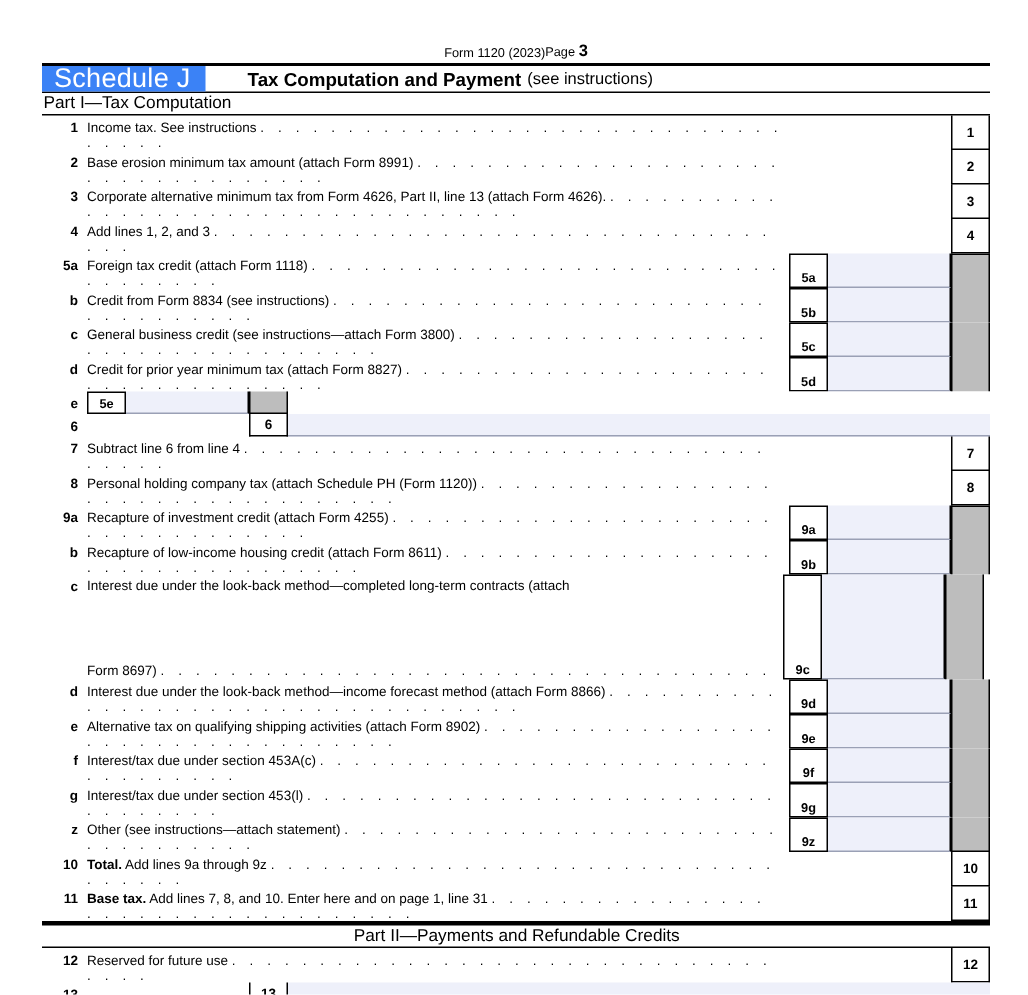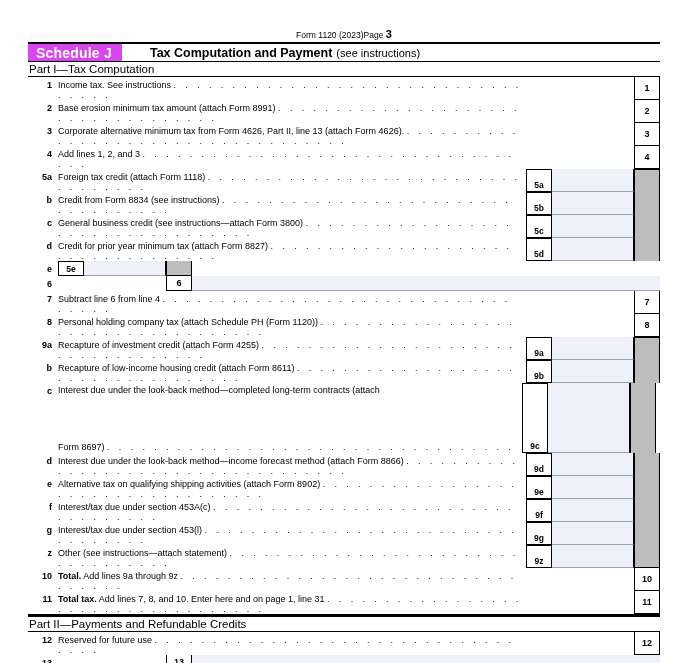--- a/index.html
+++ b/index.html
@@ -35,24 +35,24 @@
 
   
   .sched-bar {
     display: flex;
     align-items: stretch;
     border-top: 2.2px solid #000;
     border-bottom: 1px solid #000;
     height: 17px;
   }
   .sched-tag {
-    background: #d946ef;
+    background: #3b82f6;
     color: #fff;
-    font-size: 14px;
-    font-weight: bold;
+    font-size: 18px;
+    font-weight: normal;
     padding: 0 10px 0 8px;
     display: flex;
     align-items: center;
     letter-spacing: .2px;
   }
   .sched-title {
     flex: 1;
     display: flex;
     align-items: center;
     padding-left: 28px;
@@ -67,21 +67,21 @@
 
   
   .part-bar {
     border-bottom: 1.2px solid #000;
     font-size: 11.5px;
     font-weight: normal;
     height: 14px;
     line-height: 14px;
     padding-left: 1px;
   }
-  .part-bar.second { border-top: 1.2px solid #000; }
+  .part-bar.second { border-top: 1.2px solid #000; text-align: center; }
 
   
   .rows { border-bottom: 2.2px solid #000; }
   .row {
     display: flex;
     align-items: stretch;
     min-height: 15px;
     position: relative;
   }
   .row.tall { min-height: 30px; }
@@ -357,21 +357,21 @@
       </div>
       <div class="row">
         <div class="c-num">10</div>
         <div class="c-desc"><b>Total.</b> Add lines 9a through 9z <span class="leader">. . . . . . . . . . . . . . . . . . . . . . . . . . . . . . . . . . .</span></div>
         <div class="c-gap"></div>
         <div class="c-line">10</div>
         <div class="c-val"></div>
       </div>
       <div class="row">
         <div class="c-num">11</div>
-        <div class="c-desc"><b>Total tax.</b> Add lines 7, 8, and 10. Enter here and on page 1, line 31 <span class="leader">. . . . . . . . . . . . . . . . . . . . . . . . . . . . . . . . . . .</span></div>
+        <div class="c-desc"><b>Base tax.</b> Add lines 7, 8, and 10. Enter here and on page 1, line 31 <span class="leader">. . . . . . . . . . . . . . . . . . . . . . . . . . . . . . . . . . .</span></div>
         <div class="c-gap"></div>
         <div class="c-line">11</div>
         <div class="c-val"></div>
       </div>
     </div>
 
   <div class="part-bar second">Part II—Payments and Refundable Credits</div>
 
   <div class="rows" id="part2-rows">
       <div class="row">

